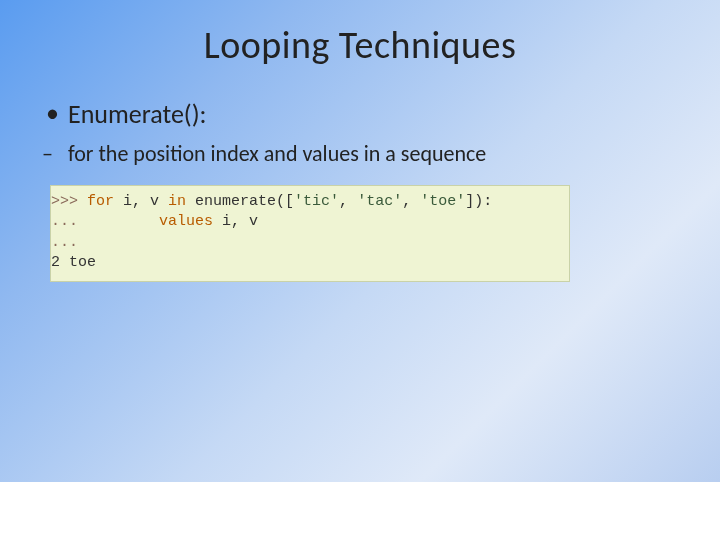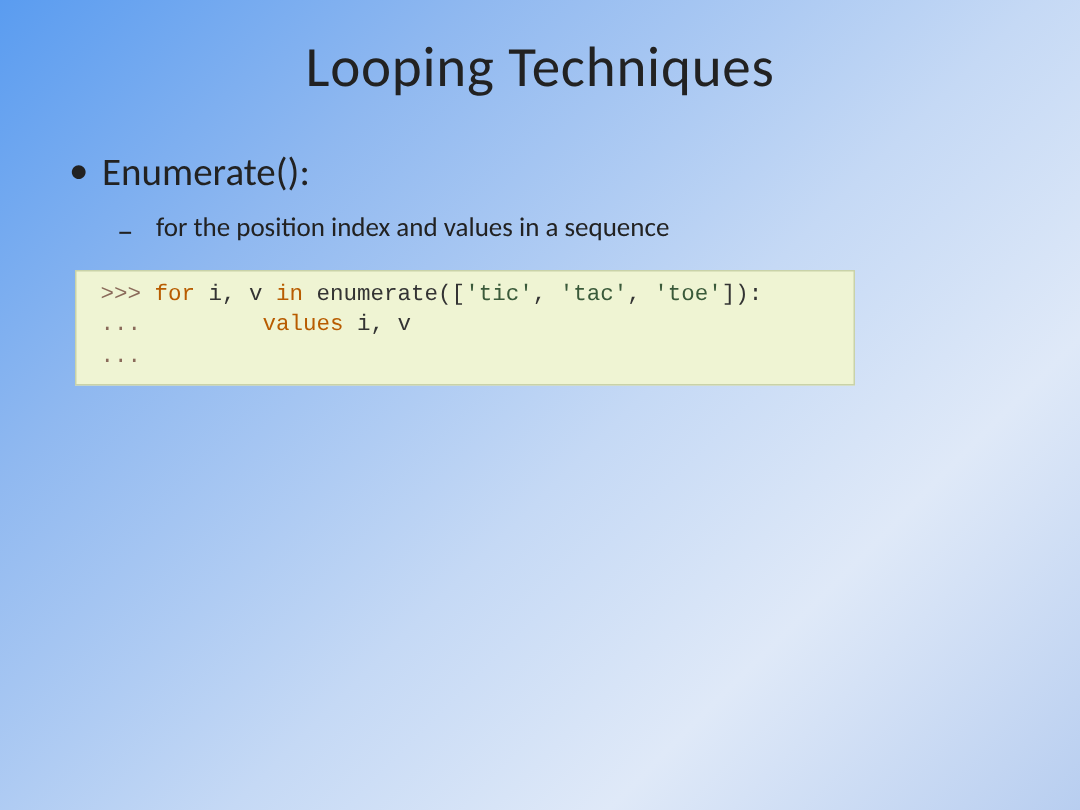--- a/index.html
+++ b/index.html
@@ -5,21 +5,21 @@
   html, body {
     margin: 0;
     padding: 0;
     width: 720px;
     height: 540px;
     font-family: Calibri, "Segoe UI", Arial, sans-serif;
     overflow: hidden;
   }
   .slide {
     width: 720px;
-    height: 540px;
+    height: 482px;
     background: linear-gradient(135deg, #5a9cf0 0%, #8fb8f0 25%, #c5d9f5 55%, #dfe9f8 75%, #b8cef0 100%);
     box-sizing: border-box;
     position: relative;
   }
   .title {
     text-align: center;
     font-size: 38px;
     color: #222;
     padding-top: 22px;
     font-weight: 400;
@@ -36,41 +36,40 @@
   }
   .bullet-l1::before {
     content: "•";
     position: absolute;
     left: -22px;
     top: -1px;
     font-size: 26px;
     color: #222;
   }
   .bullet-l2 {
-    font-size: 18px;
+    font-size: 22px;
     color: #222;
     position: relative;
-    margin-left: 36px;
     margin-top: 10px;
     padding-left: 0;
   }
   .bullet-l2::before {
     content: "–";
     position: absolute;
     left: -26px;
     top: 0;
     font-size: 22px;
     color: #222;
   }
   .code-block {
     margin: 18px 0 0 50px;
     width: 520px;
     background: #eff4d3;
     border: 1px solid #c9d2a8;
-    padding: 6px 10px 8px 16px;
+    padding: 6px 10px 8px 0;
     font-family: "Courier New", monospace;
     font-size: 15px;
     line-height: 1.35;
     color: #333;
     box-sizing: border-box;
   }
   .code-line {
     white-space: pre;
   }
   .prompt { color: #8a6a5a; }
@@ -86,14 +85,15 @@
 
   <div class="content">
     <div class="bullet-l1">Enumerate():</div>
     <div class="bullet-l2">for the position index and values in a sequence</div>
   </div>
 
   <div class="code-block">
     <div class="code-line"><span class="prompt">&gt;&gt;&gt; </span><span class="keyword">for</span><span class="plain"> i, v </span><span class="keyword">in</span><span class="plain"> enumerate([</span><span class="string">'tic'</span><span class="plain">, </span><span class="string">'tac'</span><span class="plain">, </span><span class="string">'toe'</span><span class="plain">]):</span></div>
     <div class="code-line"><span class="prompt">... </span><span>        </span><span class="keyword">values</span><span class="plain"> i, v</span></div>
     <div class="code-line"><span class="prompt">...</span></div>
+    <div class="code-line plain">2 toe</div>
   </div>
 </div>
 
 </body></html>

